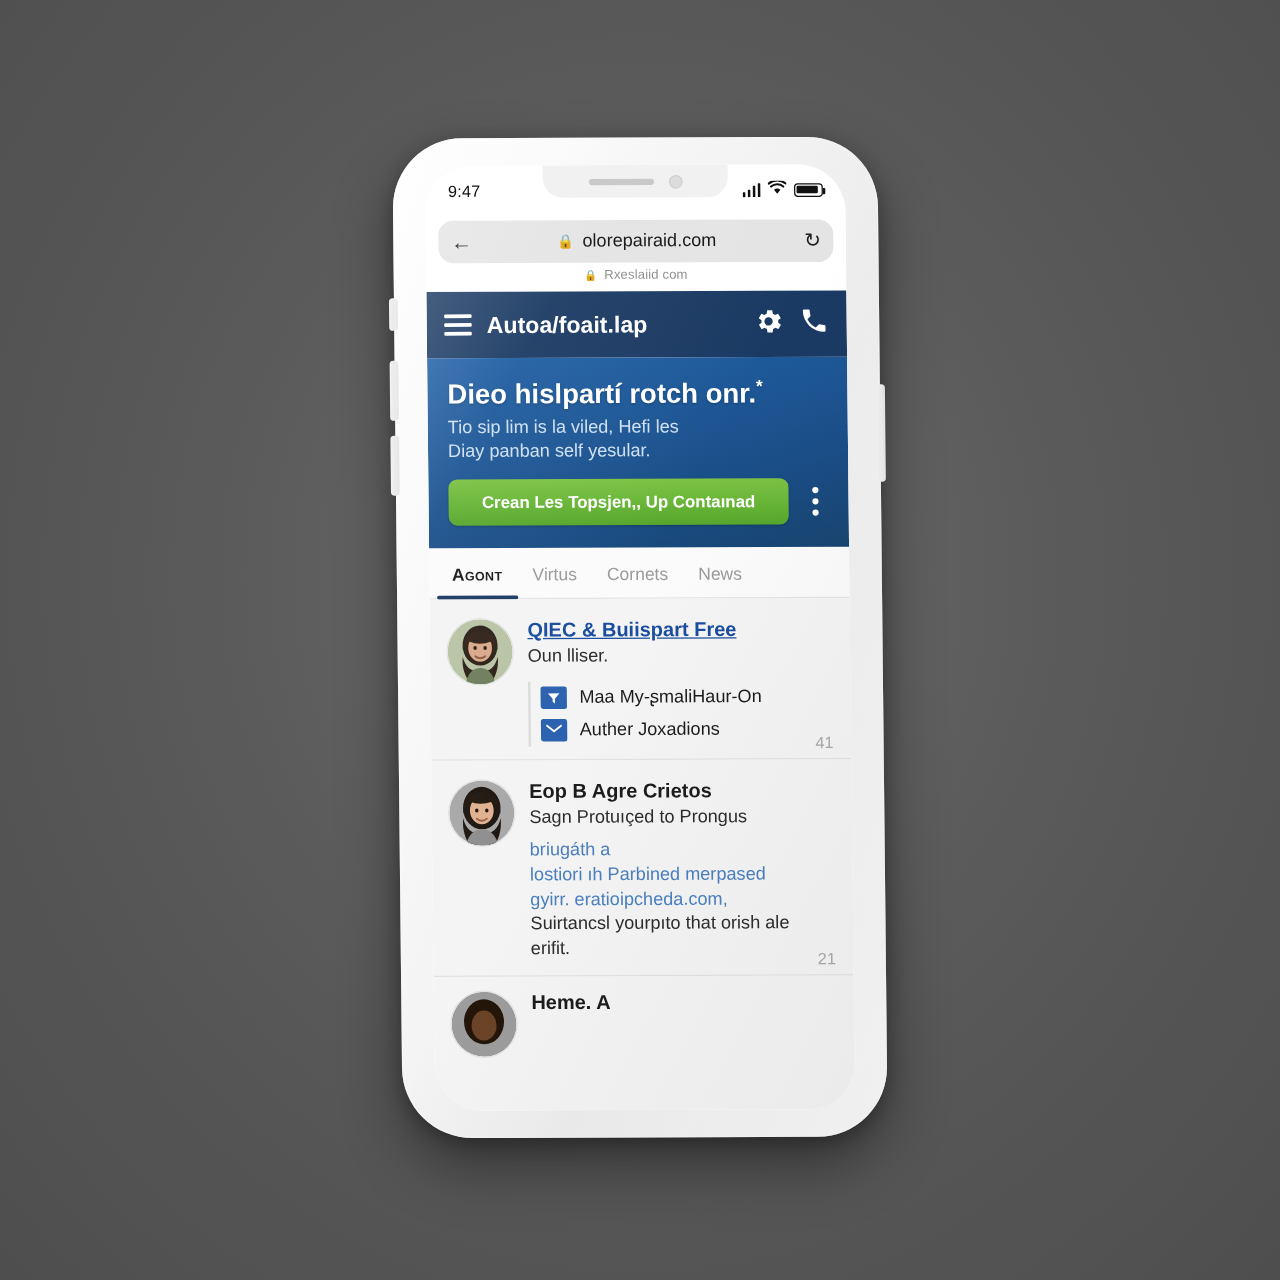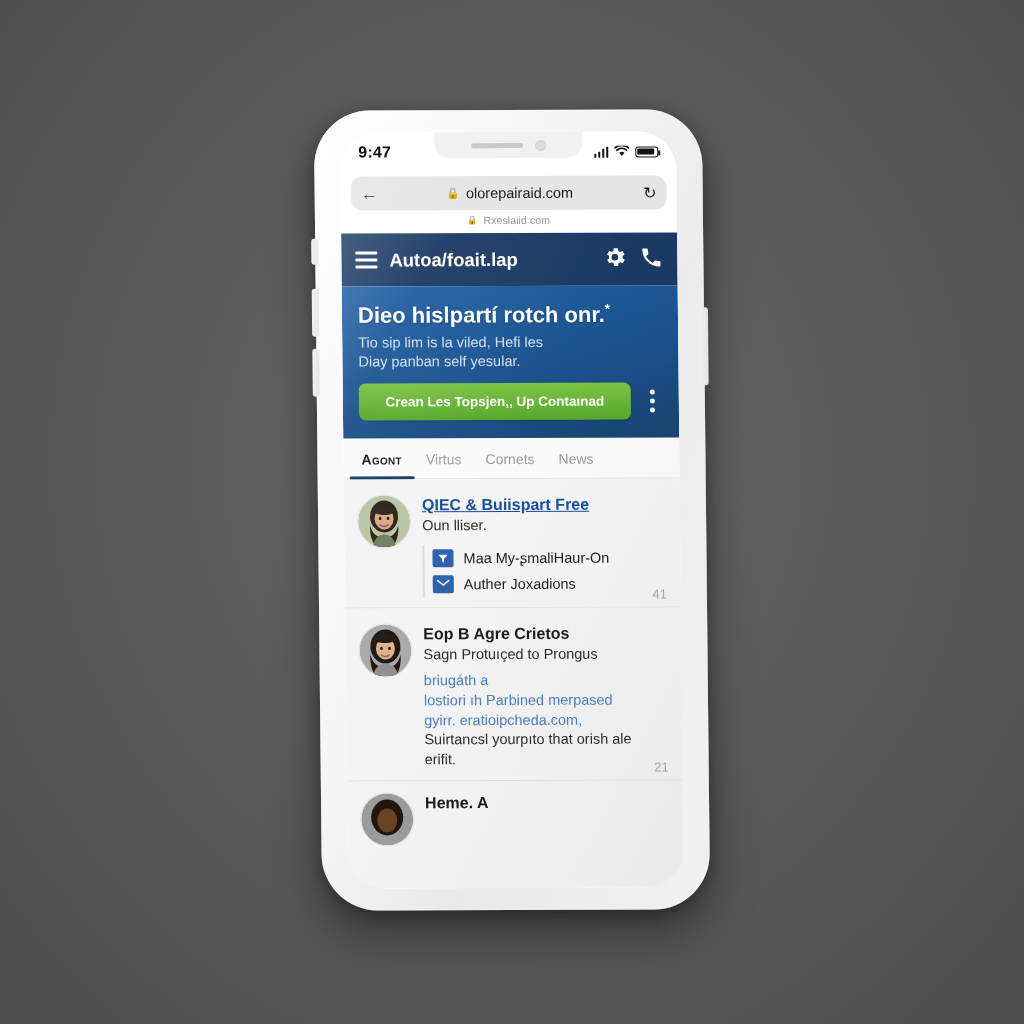--- a/index.html
+++ b/index.html
@@ -91,22 +91,22 @@
     position: relative;
     height: 40px;
     background: #ffffff;
     display: flex;
     align-items: center;
     justify-content: space-between;
     padding: 0 18px;
     z-index: 20;
   }
   #status-time {
-    font-size: 16px;
-    font-weight: bold;
+    font-size: 13px;
+    font-weight: normal;
     color: #101010;
     letter-spacing: 0.2px;
   }
   #status-icons {
     display: flex;
     align-items: center;
     gap: 6px;
   }
   .bars { display: flex; align-items: flex-end; gap: 1.5px; height: 11px; }
   .bars i { width: 2.5px; background: #111; border-radius: 0.5px; display: block; }

